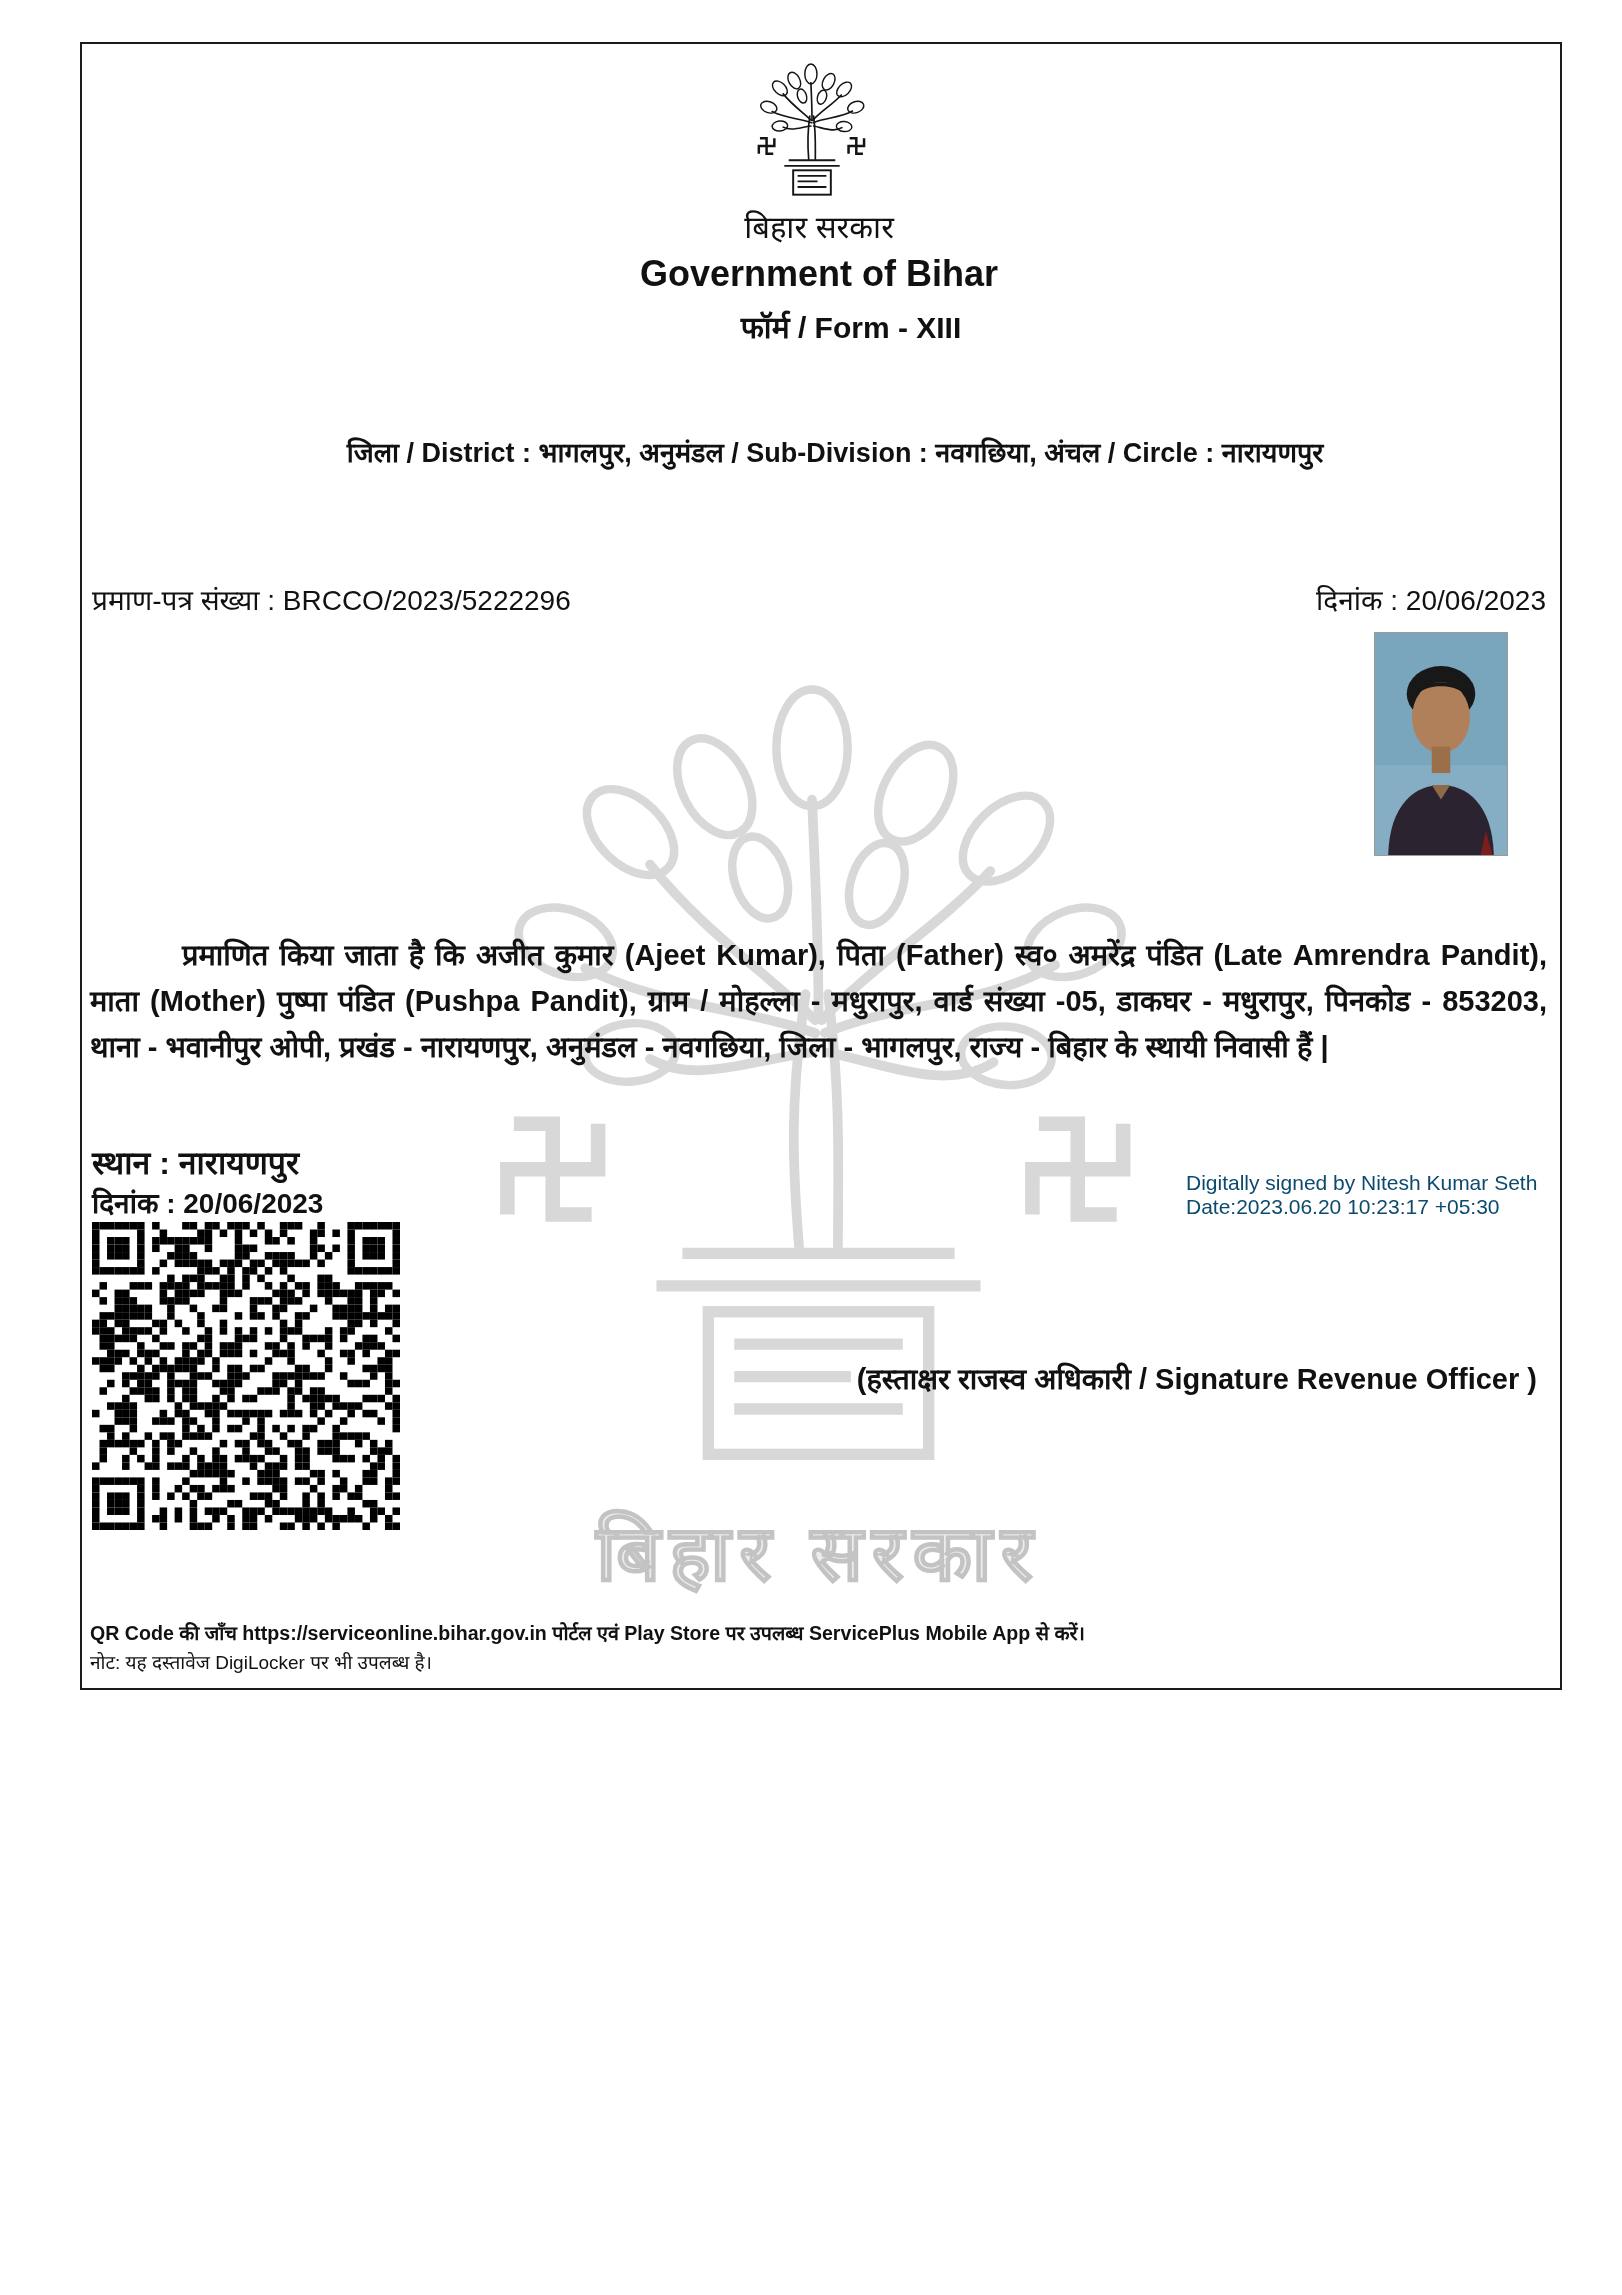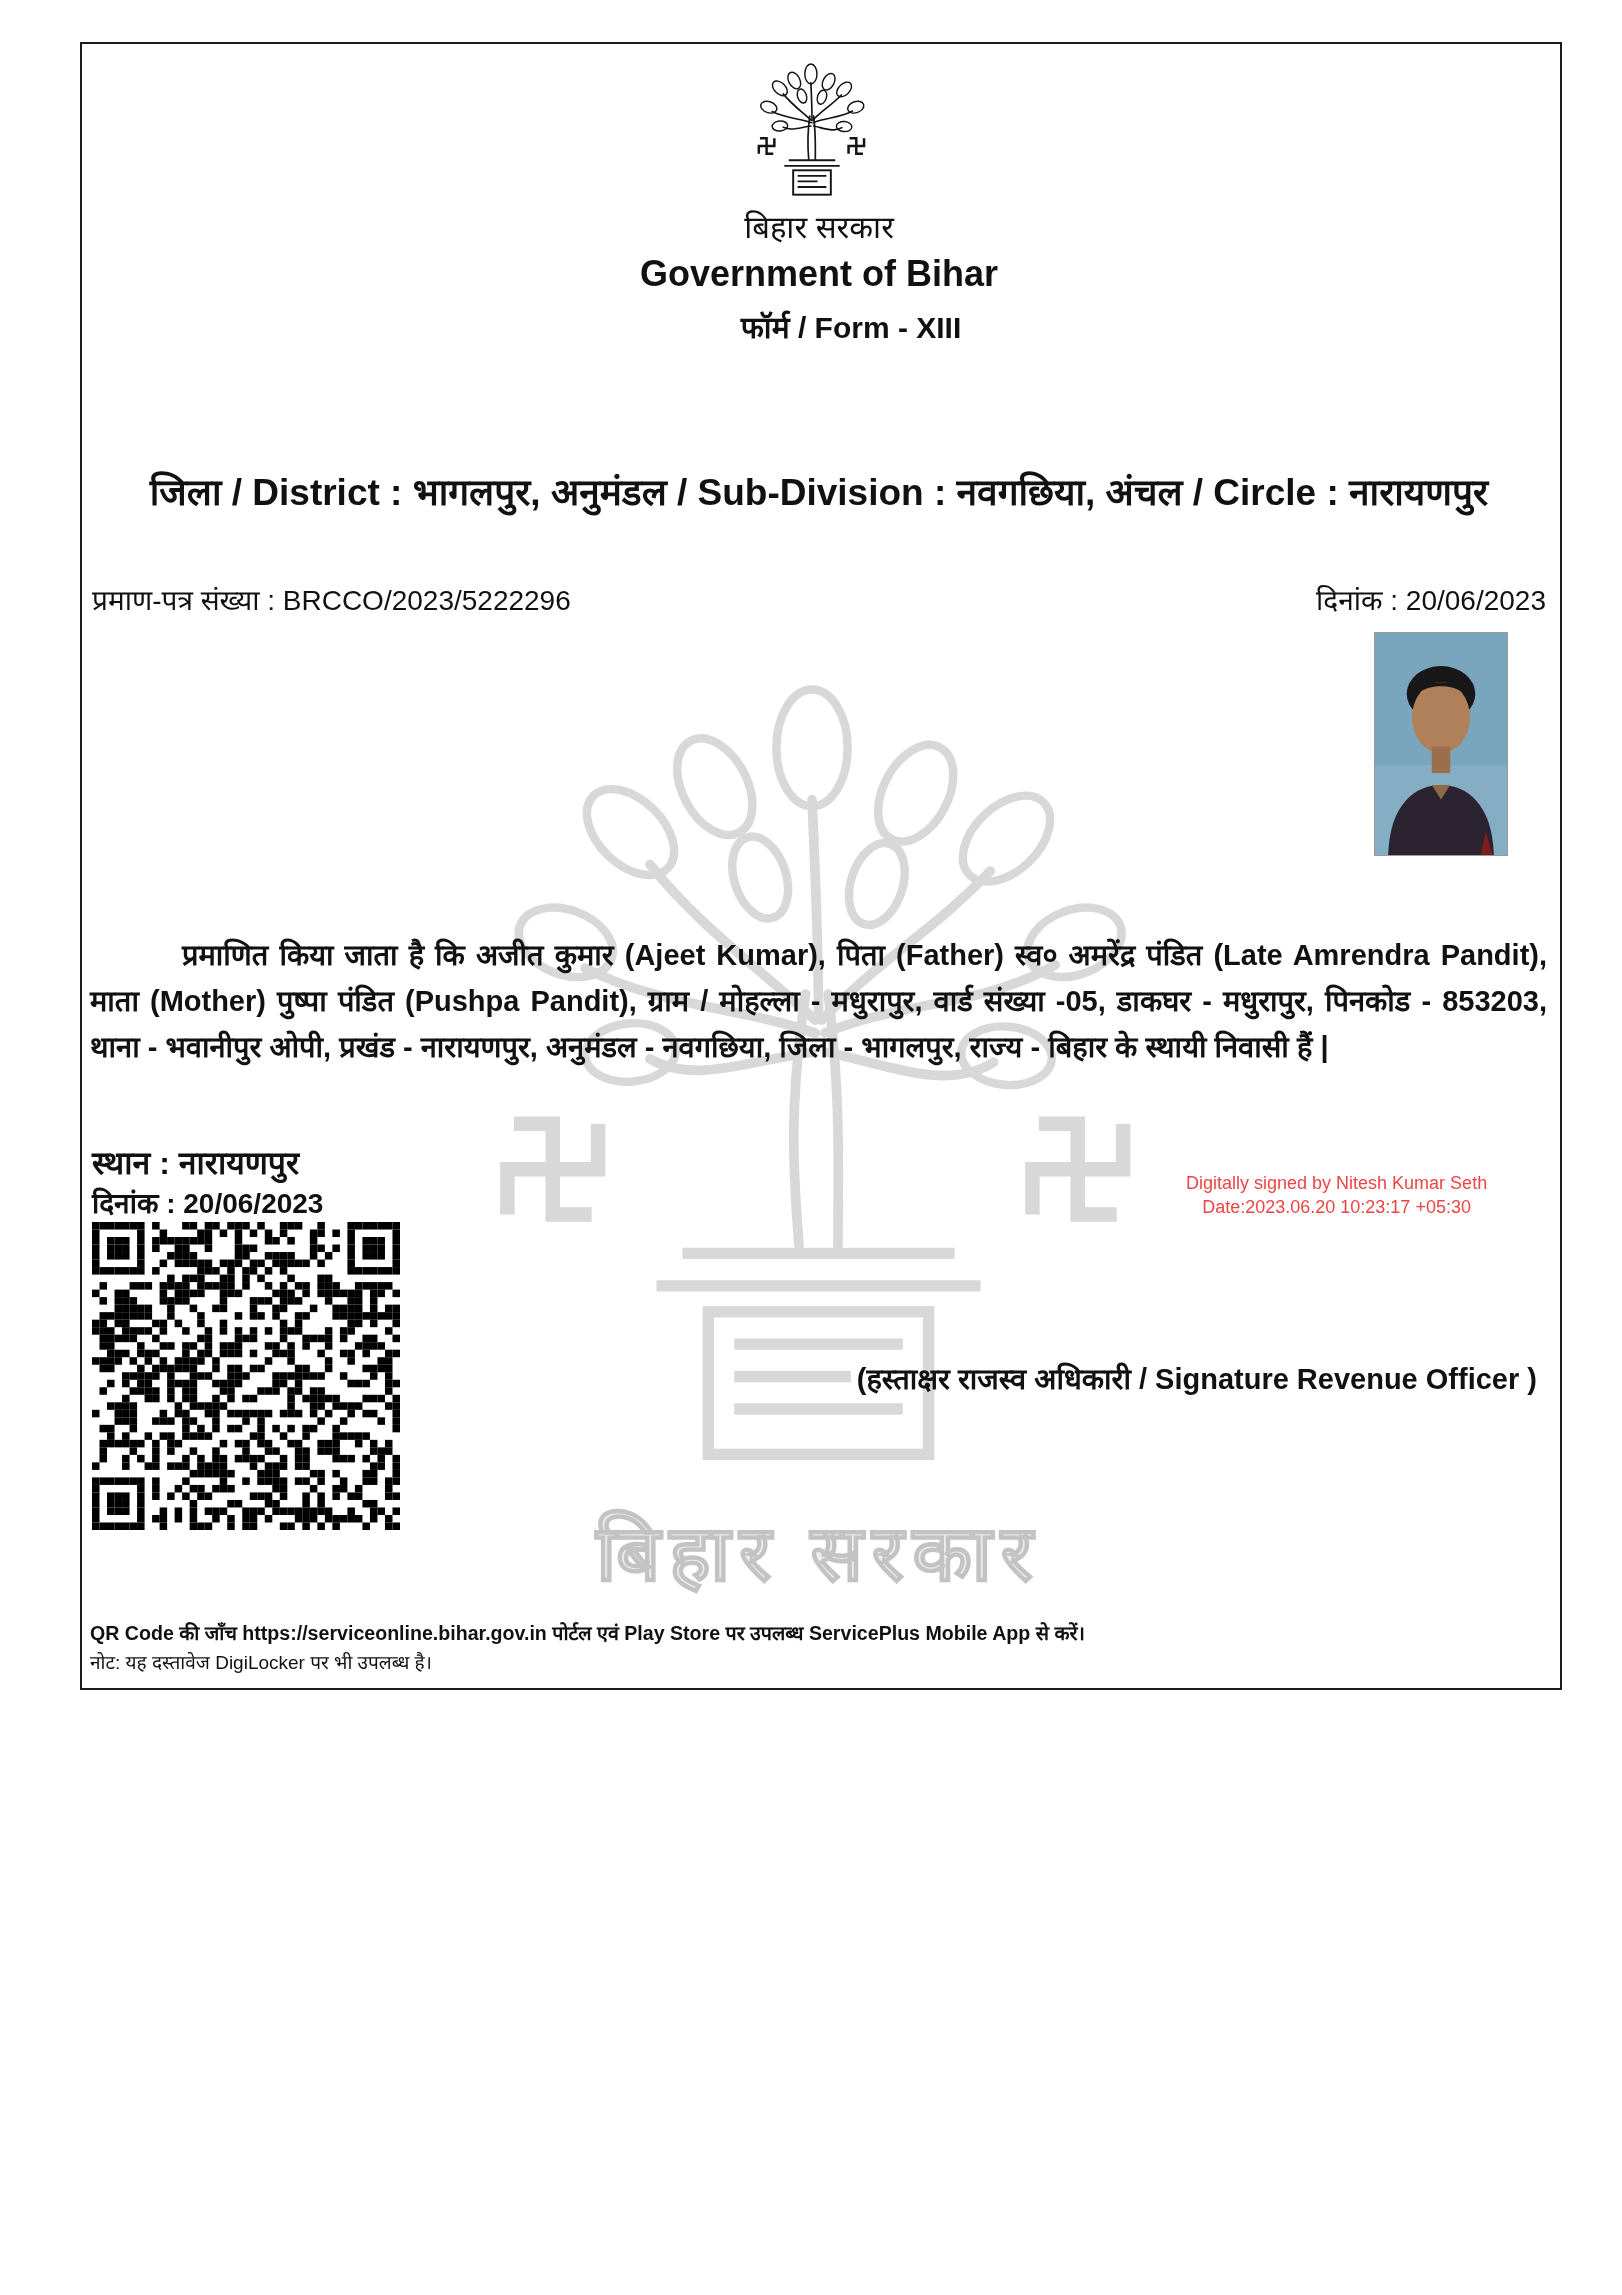--- a/index.html
+++ b/index.html
@@ -20,41 +20,41 @@
   .content{position:absolute;left:0;top:0;width:1623px;height:2295px;z-index:2;}
   .center-line{position:absolute;left:80px;width:1478px;text-align:center;}
 
   .logo{position:absolute;left:50%;transform:translateX(-50%);top:54px;
         width:122px;height:144px;color:#141414;}
 
   .h-hindi{top:205px;font-size:31px;font-weight:500;}
   .h-eng{top:253px;font-size:36px;font-weight:700;}
   .h-form{top:306px;font-size:30px;font-weight:700;margin-left:32px;}
   .h-title{top:397px;font-size:31px;font-weight:700;}
-  .h-district{top:465px;font-size:37px;font-weight:700;}
+  .h-district{top:433px;font-size:27px;font-weight:700;padding-left:16px;}
 
   .meta-row{position:absolute;left:92px;top:580px;width:1454px;display:flex;
             justify-content:space-between;font-size:28px;font-weight:400;gap:24px;}
 
   .photo{position:absolute;left:1374px;top:632px;width:132px;height:222px;
          border:0.7px solid #9a9a9a;background:#85aec4;}
   .photo svg{display:block;width:100%;height:100%;}
 
   .body-par{position:absolute;left:90px;top:932px;width:1457px;
             font-size:29px;line-height:46px;font-weight:600;
             text-align:justify;text-indent:92px;}
 
   .place{position:absolute;left:92px;top:1140px;font-size:32px;font-weight:700;}
   .date2{position:absolute;left:92px;top:1183px;font-size:28px;font-weight:700;}
 
   .qr{position:absolute;left:92px;top:1222px;width:308px;height:308px;background:#fff;}
   .qr svg{display:block;width:100%;height:100%;}
 
-  .dsig{position:absolute;left:1186px;top:1171px;font-size:18px;line-height:24px;
-        color:#ef4444;text-align:center;}
+  .dsig{position:absolute;left:1186px;top:1171px;font-size:21px;line-height:24px;
+        color:#0c4a6e;}
 
   .officer{position:absolute;right:86px;top:1358px;font-size:29px;font-weight:700;
            text-align:center;}
 
   .note1{position:absolute;left:90px;top:1619px;font-size:19.6px;font-weight:700;}
   .note2{position:absolute;left:90px;top:1649px;font-size:19px;font-weight:400;}
 </style>
 </head>
 <body>
 

